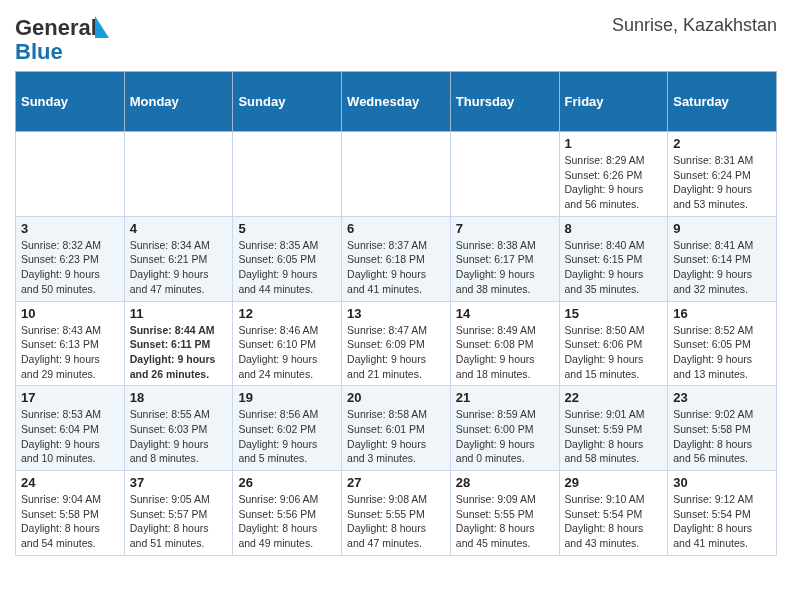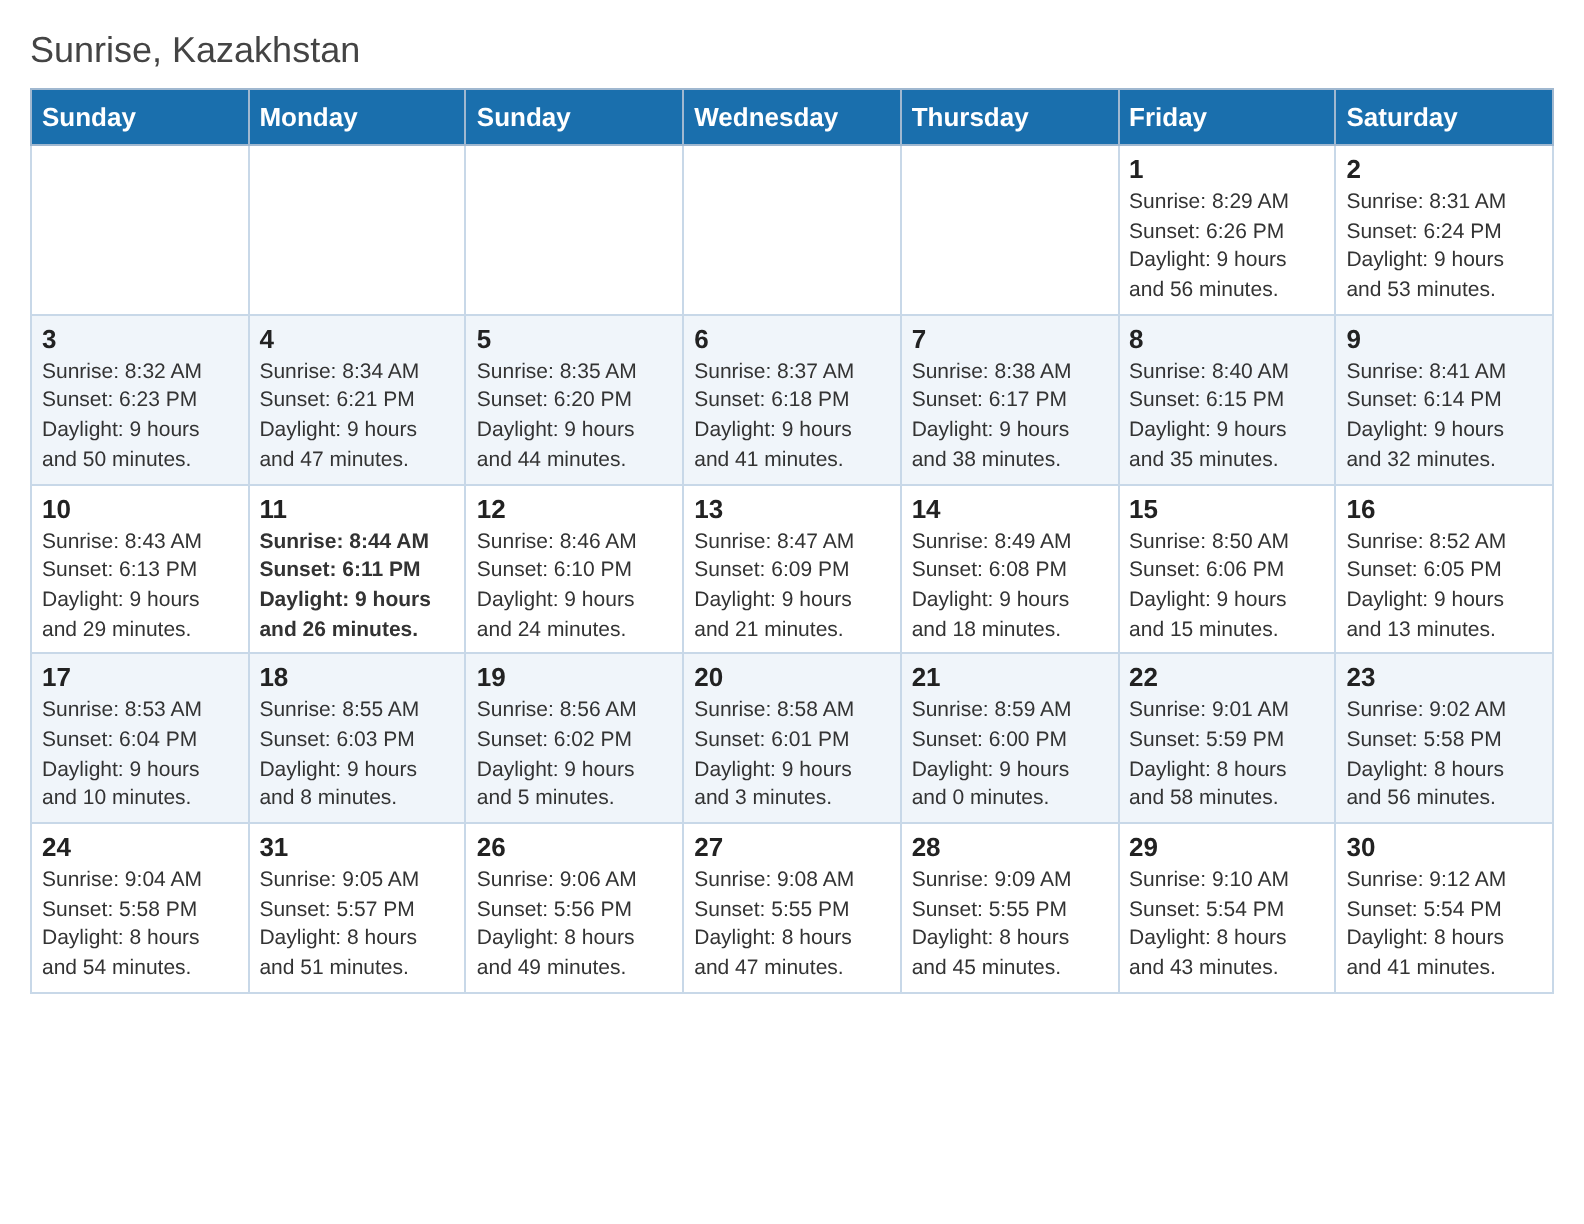--- a/index.html
+++ b/index.html
@@ -36,21 +36,21 @@
     }
     .calendar {
       width: 100%;
       border-collapse: collapse;
     }
     .calendar thead tr th {
       background: #1a6fad;
       color: #fff;
       font-size: 13px;
       font-weight: bold;
-      padding: 6px 5px;
+      padding: 22px 5px;
       text-align: left;
       border: 1px solid #a0b8d0;
     }
     .calendar tbody tr td {
       vertical-align: top;
       border: 1px solid #c8d8e8;
       padding: 4px 5px;
       width: calc(100% / 7);
       min-height: 80px;
       font-size: 11px;
@@ -100,20 +100,28 @@
       font-weight: bold;
       color: #1a6fad;
       display: block;
       line-height: 1;
     }
   </style>
 </head>
 <body>
 
 <div class="header">
+  <div class="logo">
+    <div class="logo-wrapper">
+      <span class="logo-general">
+        <span>General</span><span class="logo-icon"></span>
+      </span>
+    </div>
+    <span class="logo-line2">Blue</span>
+  </div>
   <div class="title-block">
     <h2>Sunrise, Kazakhstan</h2>
   </div>
 </div>
 
 <table class="calendar">
   <thead>
     <tr>
     <th>Sunday</th>
         <th>Monday</th>
@@ -153,21 +161,21 @@
         </td>
         <td>
           <span class="day-num">4</span>
           <div class="day-detail" style="white-space: pre-line;">Sunrise: 8:34 AM
 Sunset: 6:21 PM
 Daylight: 9 hours and 47 minutes.</div>
         </td>
         <td>
           <span class="day-num">5</span>
           <div class="day-detail" style="white-space: pre-line;">Sunrise: 8:35 AM
-Sunset: 6:20 PM
+Sunset: 6:05 PM
 Daylight: 9 hours and 44 minutes.</div>
         </td>
         <td>
           <span class="day-num">6</span>
           <div class="day-detail" style="white-space: pre-line;">Sunrise: 8:37 AM
 Sunset: 6:18 PM
 Daylight: 9 hours and 41 minutes.</div>
         </td>
         <td>
           <span class="day-num">7</span>
@@ -277,21 +285,21 @@
         </td>
       </tr>
       <tr>
         <td>
           <span class="day-num">24</span>
           <div class="day-detail" style="white-space: pre-line;">Sunrise: 9:04 AM
 Sunset: 5:58 PM
 Daylight: 8 hours and 54 minutes.</div>
         </td>
         <td>
-          <span class="day-num">31</span>
+          <span class="day-num">37</span>
           <div class="day-detail" style="white-space: pre-line;">Sunrise: 9:05 AM
 Sunset: 5:57 PM
 Daylight: 8 hours and 51 minutes.</div>
         </td>
         <td>
           <span class="day-num">26</span>
           <div class="day-detail" style="white-space: pre-line;">Sunrise: 9:06 AM
 Sunset: 5:56 PM
 Daylight: 8 hours and 49 minutes.</div>
         </td>

